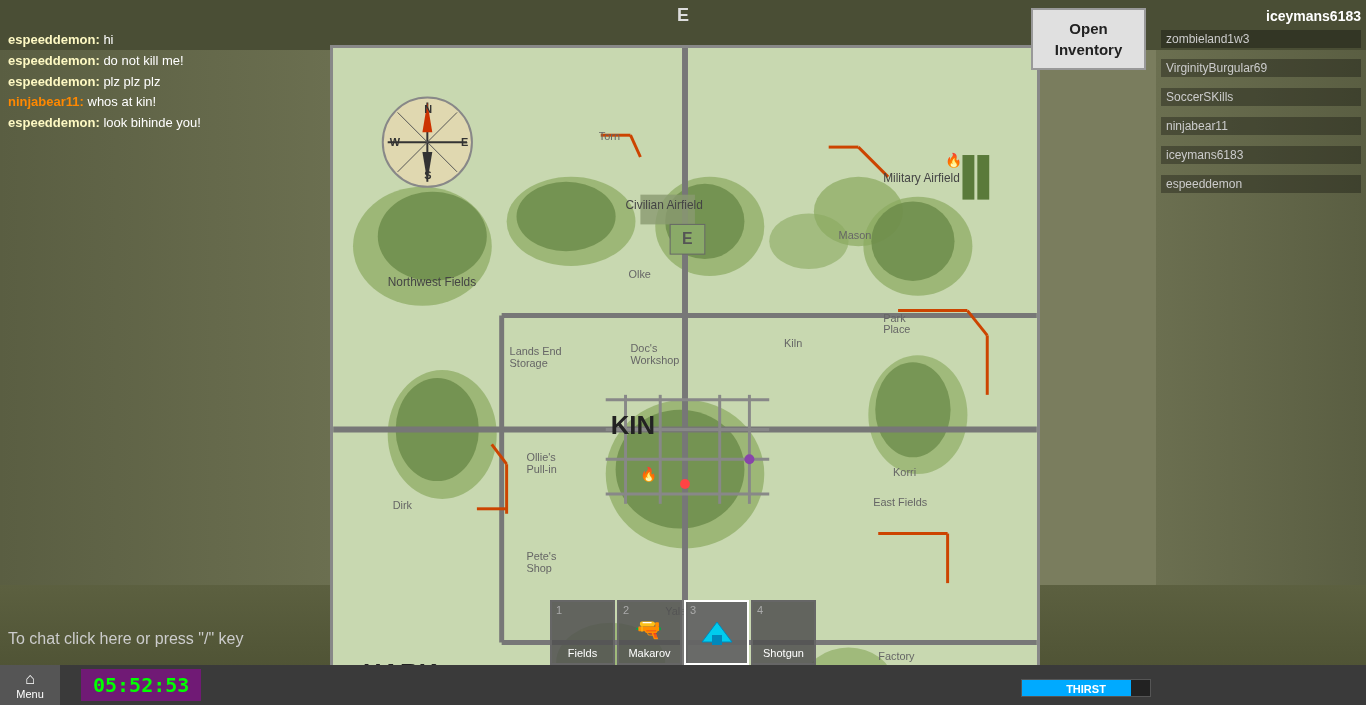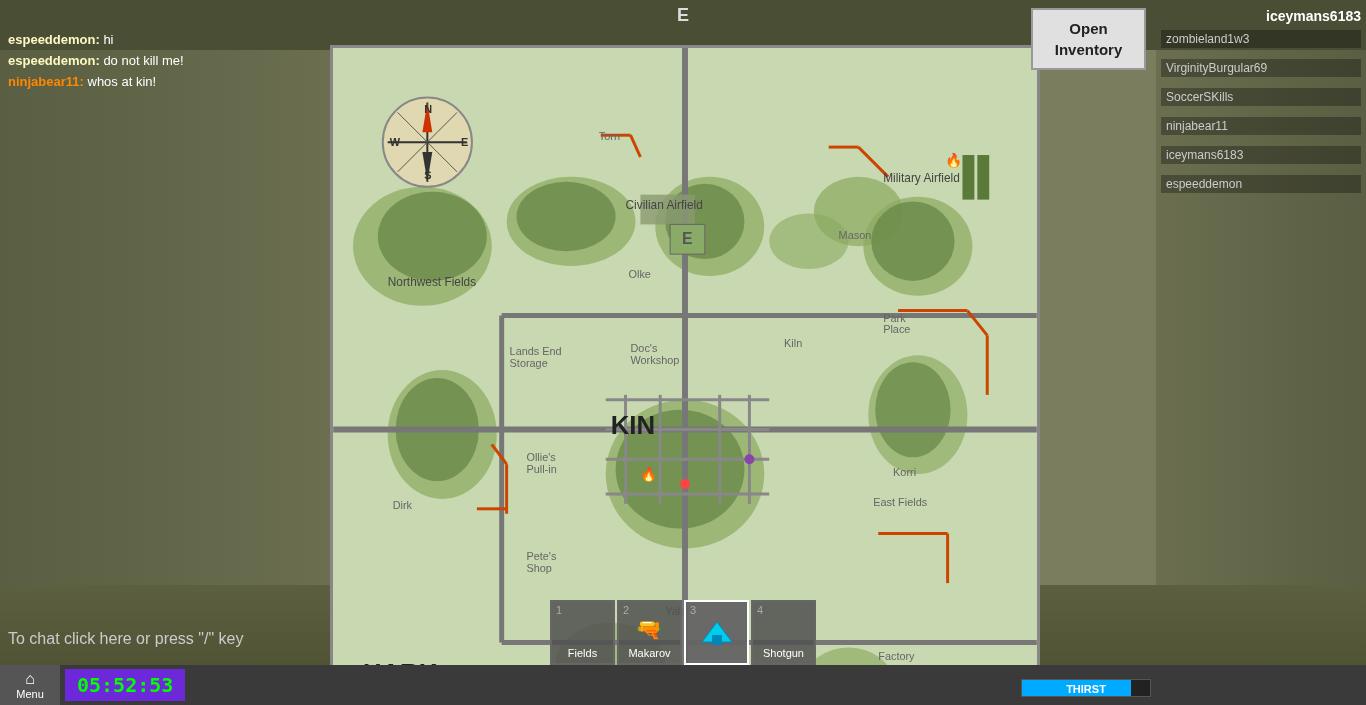--- a/index.html
+++ b/index.html
@@ -173,27 +173,27 @@
       flex-direction: column;
       align-items: center;
       justify-content: center;
     }
 
     .menu-btn .home-icon {
       font-size: 16px;
     }
 
     .timer {
-      background: #6d28d9;
+      background: #701a75;
       color: #00ff00;
       font-size: 20px;
       font-weight: bold;
       font-family: monospace;
       padding: 4px 12px;
-      margin-left: 5px;
+      margin-left: 21px;
     }
 
     .chat-hint {
       position: absolute;
       bottom: 54px;
       left: 0;
       color: #ccc;
       font-size: 16px;
       padding: 3px 8px;
     }
@@ -395,22 +395,30 @@
 <div class="chat-area">
   <div class="chat-message">
     <span class="username white">espeeddemon:</span>
     <span class="text"> hi</span>
   </div>
   <div class="chat-message">
     <span class="username white">espeeddemon:</span>
     <span class="text"> do not kill me!</span>
   </div>
   <div class="chat-message">
+    <span class="username white">espeeddemon:</span>
+    <span class="text"> plz plz plz</span>
+  </div>
+  <div class="chat-message">
     <span class="username orange">ninjabear11:</span>
     <span class="text"> whos at kin!</span>
+  </div>
+  <div class="chat-message">
+    <span class="username white">espeeddemon:</span>
+    <span class="text"> look bihinde you!</span>
   </div>
 </div>
 
 <div class="inventory-btn" style="white-space:pre-line; line-height:1.4;">Open
 Inventory</div>
 
 <div class="player-list">
   <div class="player-name-self">iceymans6183</div>
   <span class="player-list-item">zombieland1w3</span>
   <span class="player-list-item">VirginityBurgular69</span>

